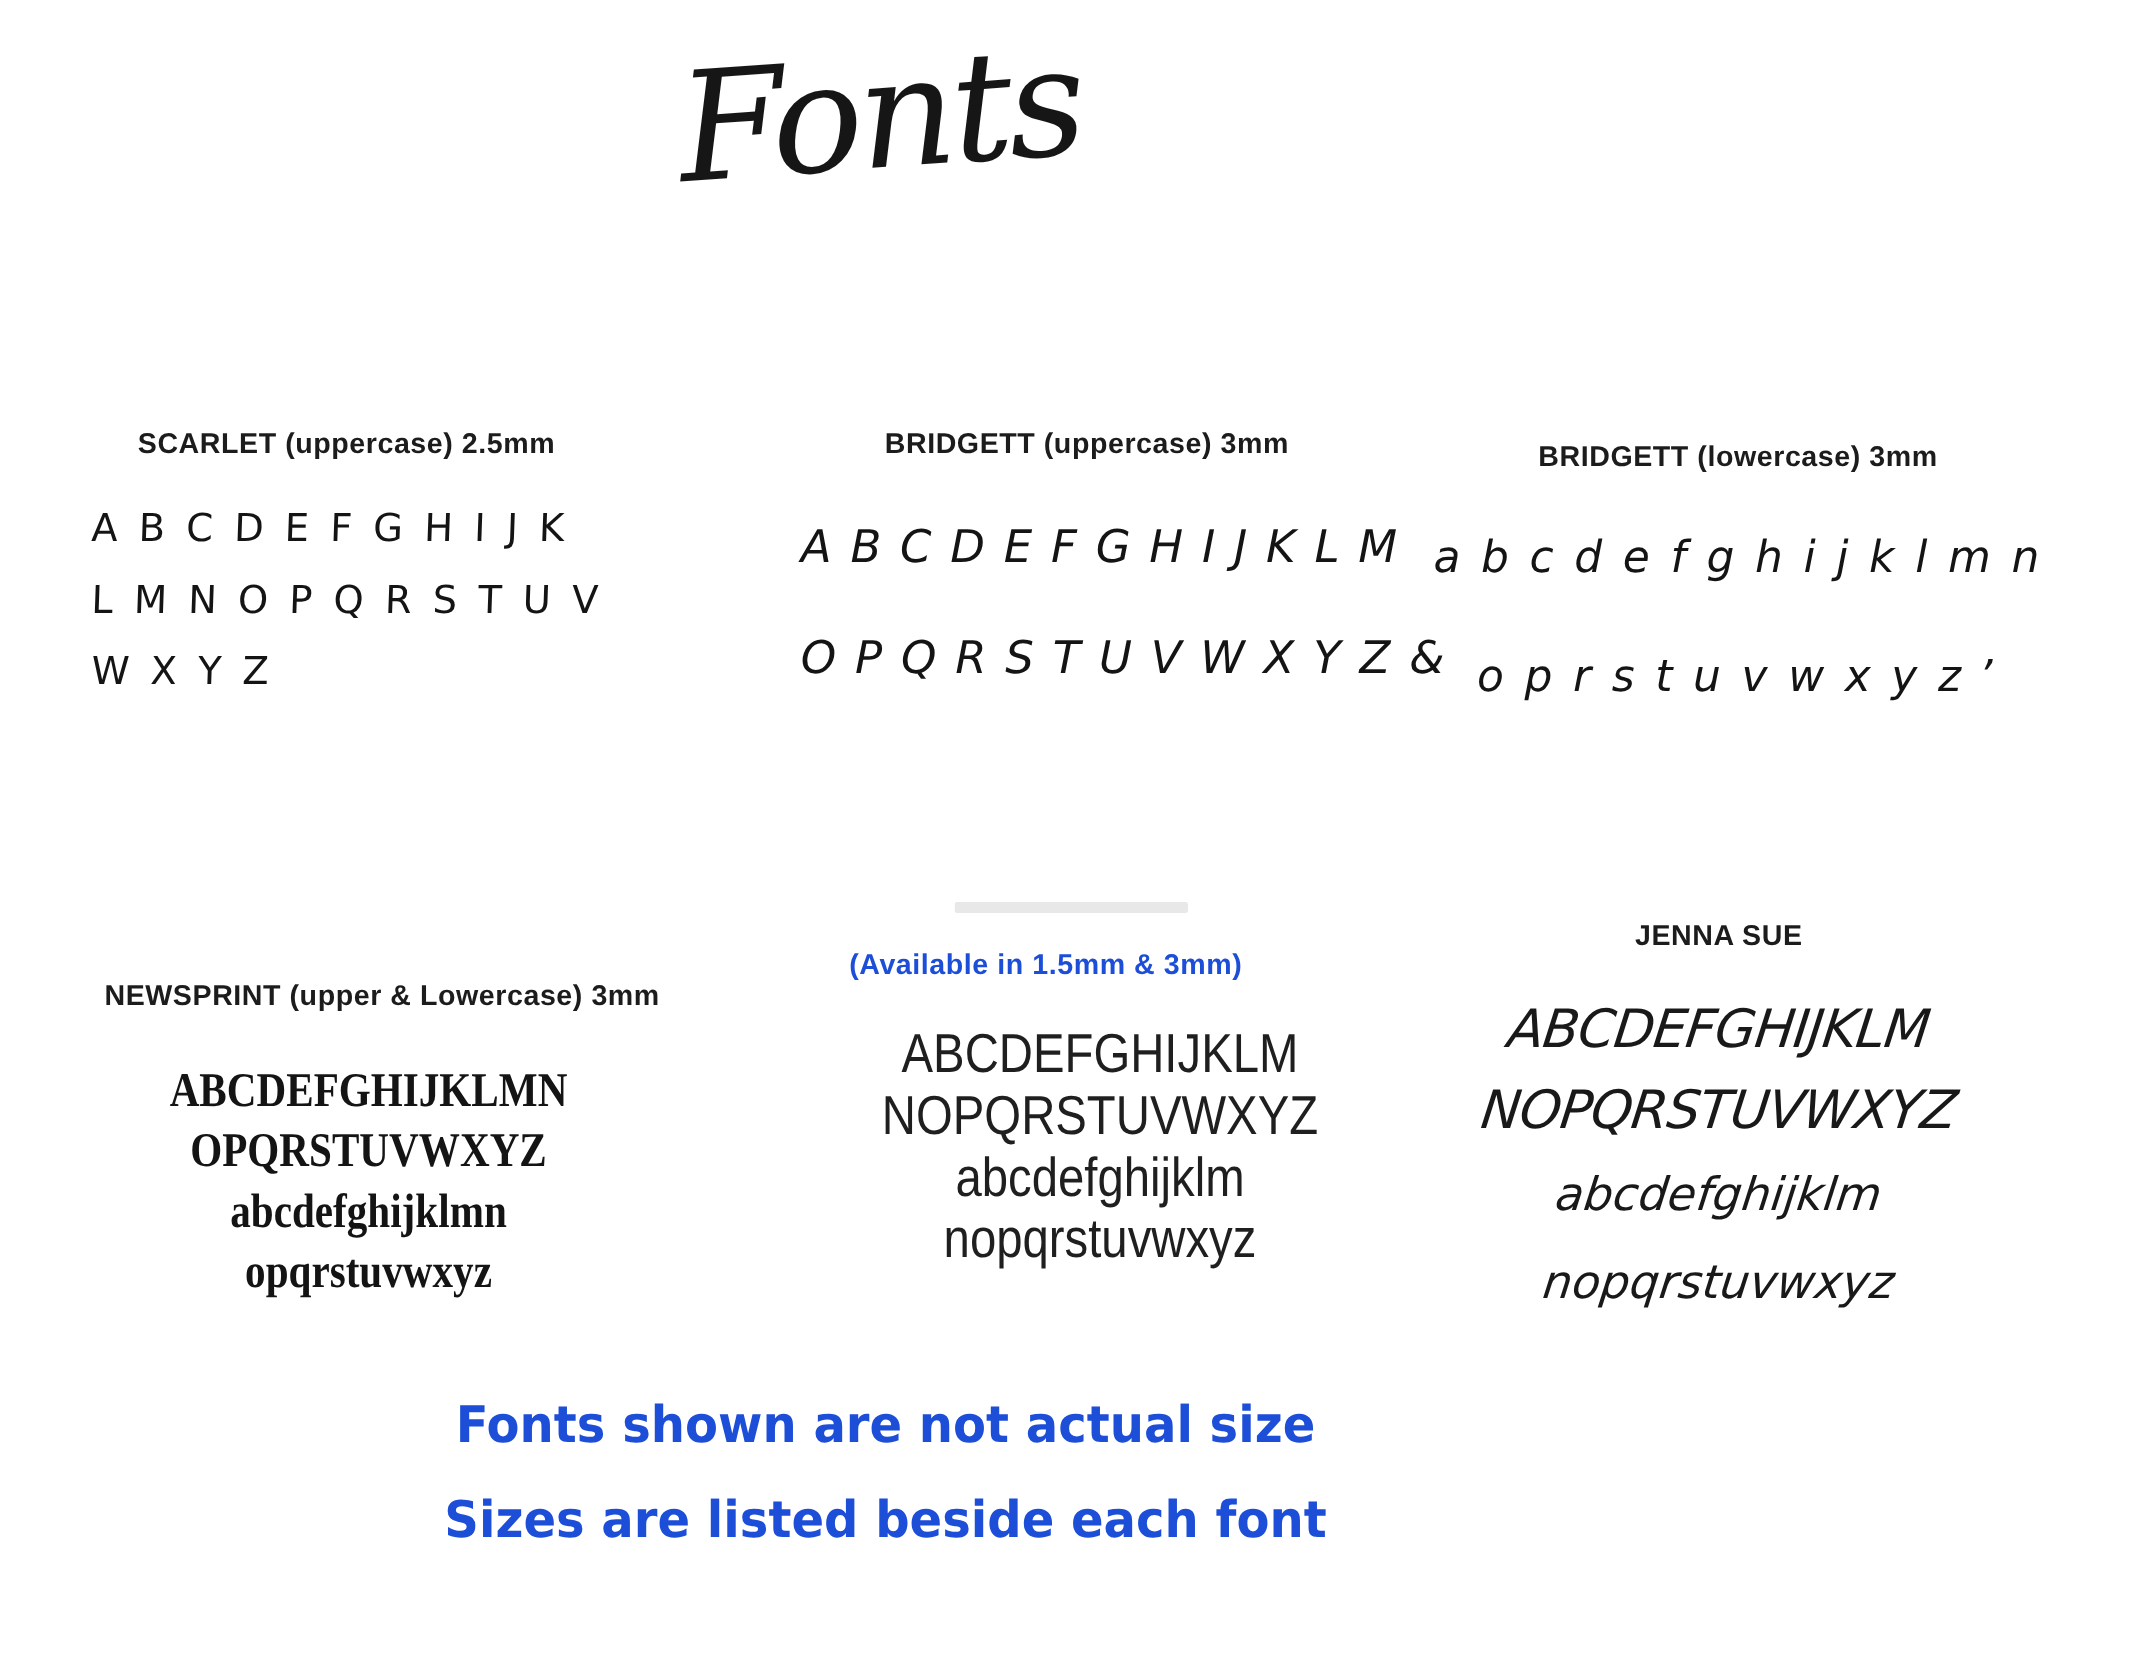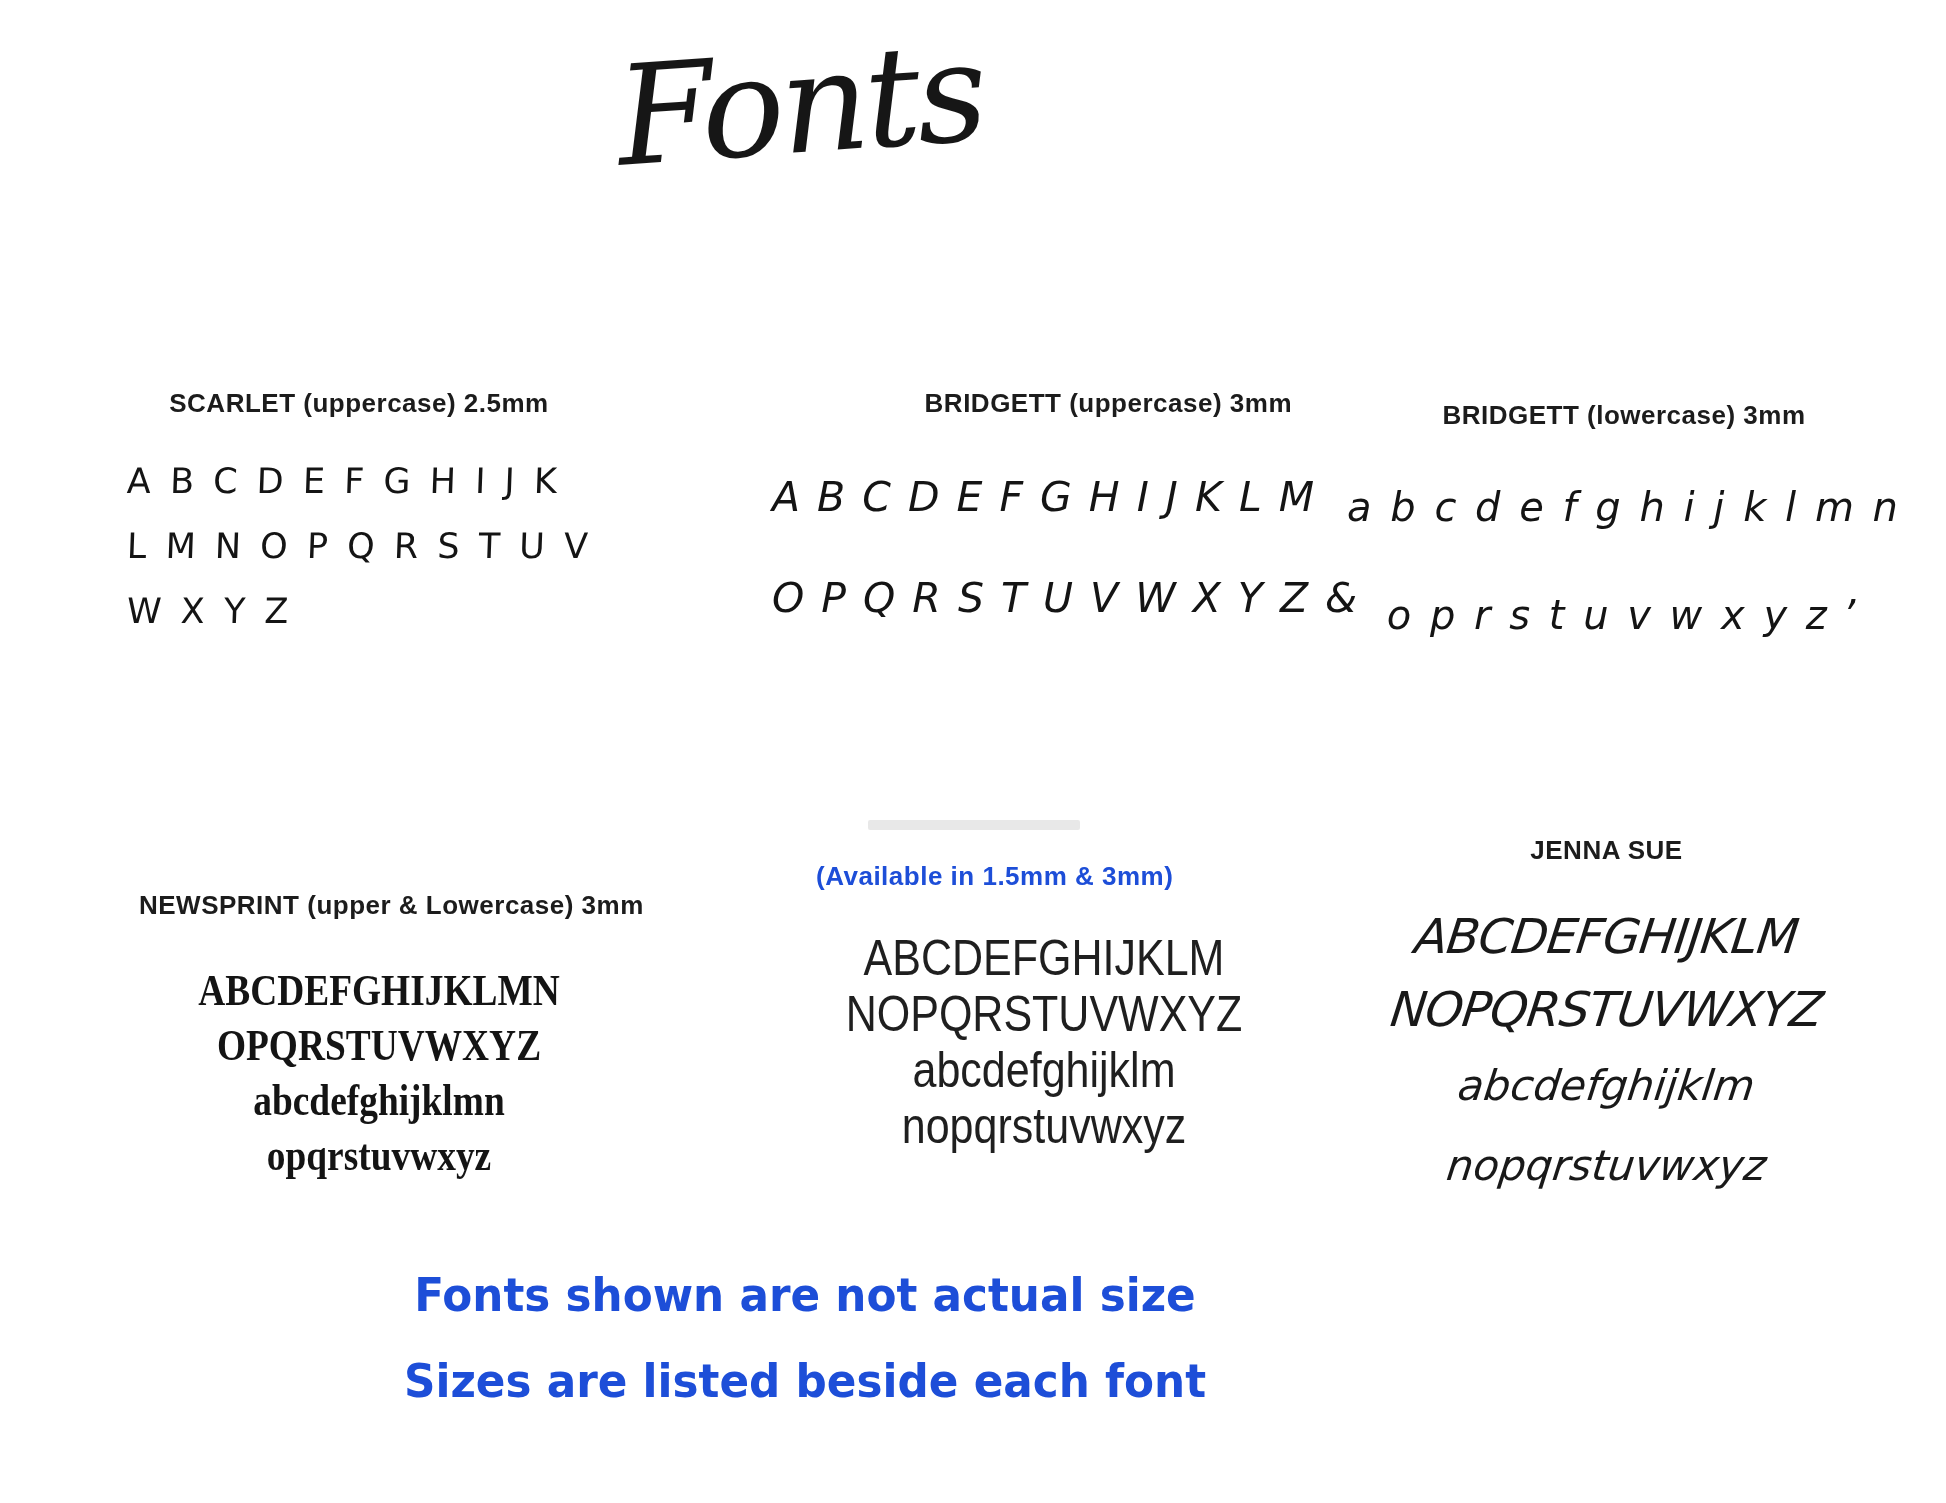--- a/index.html
+++ b/index.html
@@ -23,21 +23,21 @@
     font-style:italic;
     font-weight:400;
     font-size:138px;
     line-height:1.4;
     letter-spacing:-4px;
     transform:rotate(-4deg);
     color:#161616;
   }
 
   
-  .font-section { position:absolute; text-align:center;margin-left:44px; }
+  .font-section { position:absolute; text-align:center; }
   .section-heading {
     font-family:"Liberation Sans", sans-serif;
     font-weight:700;
     font-size:26px;
     letter-spacing:0.5px;
     color:#1c1c1c;
     white-space:nowrap;
   }
   .section-subheading {
     font-family:"Liberation Sans", sans-serif;
@@ -53,21 +53,21 @@
   
   .sec-scarlet { left:75px; top:388px; width:480px; }
   .sec-scarlet .alphabet { margin-top:30px; text-align:left; padding-left:8px; }
   .sec-scarlet .alpha-line {
     font-family:"DejaVu Sans", sans-serif;
     font-size:35px; letter-spacing:4px; line-height:65px;
     transform:skewX(-2deg); transform-origin:left;
   }
 
   
-  .sec-bridgett-upper { left:728px; top:388px; width:520px;text-align:right; }
+  .sec-bridgett-upper { left:728px; top:388px; width:520px; }
   .sec-bridgett-upper .alphabet { margin-top:28px; }
   .sec-bridgett-upper .alpha-line {
     font-family:"DejaVu Sans", sans-serif;
     font-style:italic;
     font-size:41px; letter-spacing:2px; line-height:101px;
   }
 
   
   .sec-bridgett-lower { left:1300px; top:400px; width:560px; }
   .sec-bridgett-lower .alphabet { margin-top:22px; }

